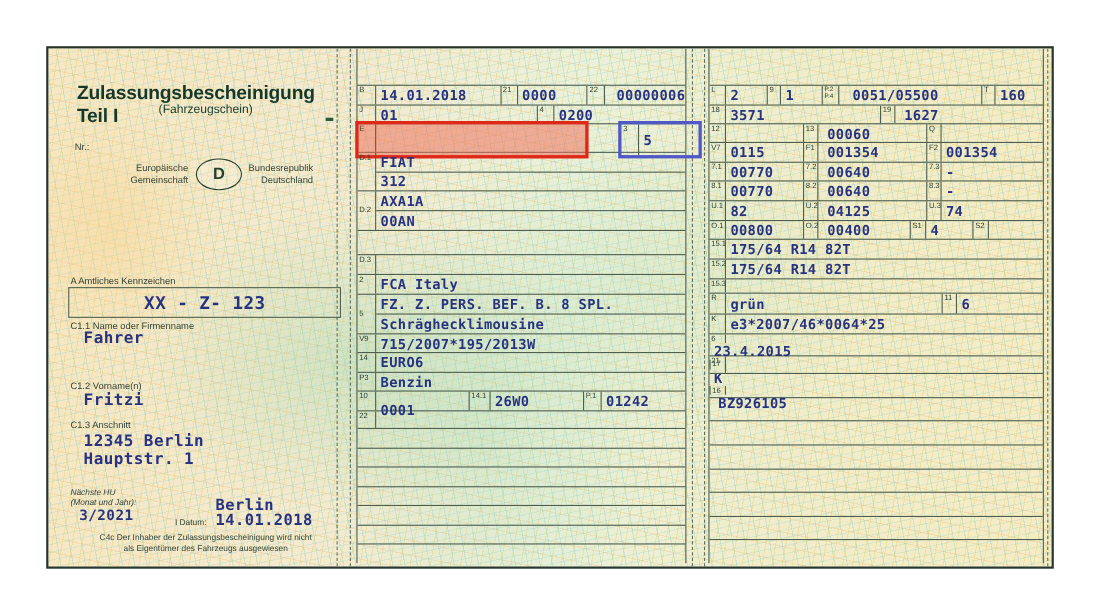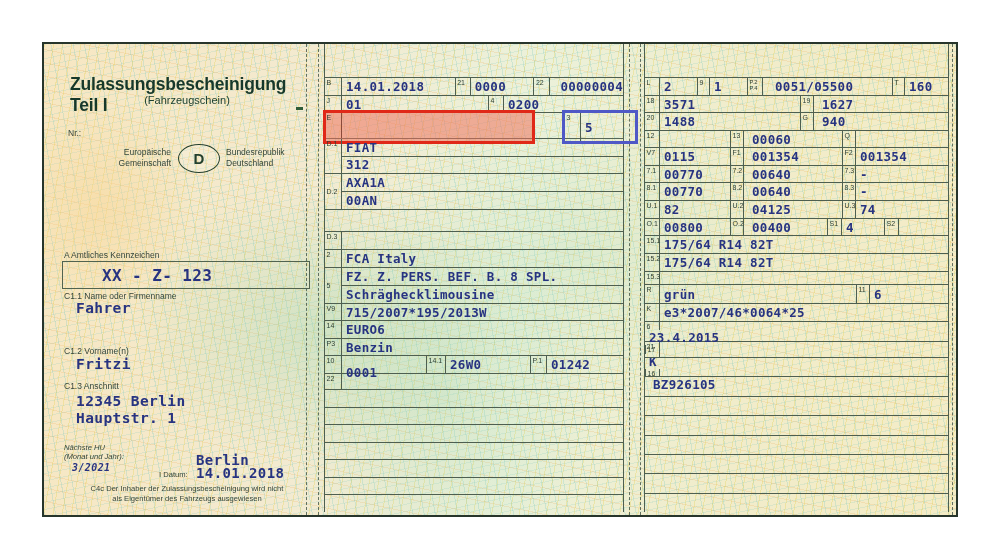--- a/index.html
+++ b/index.html
@@ -67,45 +67,45 @@
     <div class="abs t-title" style="left:14px;top:30px;width:248px;">Zulassungsbescheinigung Teil I</div>
     <div class="abs t-sub" style="left:0;top:50px;width:262px;text-align:center;">(Fahrzeugschein)</div>
     <div class="abs t-lab" style="left:12px;top:84px;">Nr.:</div>
     <div class="abs t-lab" style="left:30px;top:103px;width:85px;text-align:right;line-height:1.25;">
       <span>Europäische</span><br>
       <span>Gemeinschaft</span>
     </div>
     <div class="abs oval" style="left:122px;top:100px;">
       <span>D</span>
     </div>
-    <div class="abs t-lab" style="left:170px;top:103px;line-height:1.25;">
+    <div class="abs t-lab" style="left:170px;top:103px;line-height:1.25;text-align:right;">
       <span>Bundesrepublik</span><br>
       <span>Deutschland</span>
     </div>
 
     <div class="abs t-lab" style="left:8px;top:206px;">A Amtliches Kennzeichen</div>
     <div class="abs platebox" style="left:6px;top:217px;width:246px;height:26px;">
-      <span class="val" style="font-size:16px;margin-left:39px;">XX - Z- 123</span>
+      <span class="val" style="font-size:16px;margin-left:68px;">XX - Z- 123</span>
     </div>
 
     <div class="abs t-lab" style="left:8px;top:247px;">C1.1 Name oder Firmenname</div>
     <div class="abs val" style="left:20px;top:256px;font-size:14.5px;">Fahrer</div>
 
     <div class="abs t-lab" style="left:8px;top:302px;">C1.2 Vorname(n)</div>
     <div class="abs val" style="left:20px;top:312px;font-size:14.5px;">Fritzi</div>
 
     <div class="abs t-lab" style="left:8px;top:337px;">C1.3 Anschnitt</div>
     <div class="abs val" style="left:20px;top:349px;font-size:14.5px;">12345 Berlin</div>
     <div class="abs val" style="left:20px;top:366px;font-size:14.5px;">Hauptstr. 1</div>
 
     <div class="abs t-lab7" style="left:8px;top:399px;line-height:1.25;font-style:italic;">
       <span>Nächste HU</span><br>
       <span>(Monat und Jahr):</span>
     </div>
-    <div class="abs val" style="left:16px;top:418px;font-size:10px;font-style:italic;">3/2021</div>
+    <div class="abs val" style="left:16px;top:418px;font-size:13px;">3/2021</div>
     <div class="abs val" style="left:140px;top:408px;font-size:14px;">Berlin</div>
     <div class="abs t-lab7" style="left:103px;top:426px;">I Datum:</div>
     <div class="abs val" style="left:140px;top:421px;font-size:14px;">14.01.2018</div>
 
     <div class="abs t-lab7" style="left:0;top:440px;width:262px;text-align:center;line-height:1.3;">
       <span>C4c Der Inhaber der Zulassungsbescheinigung wird nicht</span><br>
       <span>als Eigentümer des Fahrzeugs ausgewiesen</span>
     </div>
   </div>
 
@@ -117,21 +117,21 @@
   <div class="tick" style="left:252px;top:63px;"></div>
 
   <div class="tbl" style="left:280px;width:298px;">
     <div class="rows">
       <div class="r" style="height:18px;">
         <div class="k" style="width:17px;">B</div>
         <div class="v" style="width:115px;">14.01.2018</div>
         <div class="k ki" style="width:16px;">21</div>
         <div class="v" style="width:64px;">0000</div>
         <div class="k ki" style="width:17px;">22</div>
-        <div class="v grow" style="padding-left:10px;">00000004</div>
+        <div class="v grow" style="padding-left:10px;">00000006</div>
       </div>
       <div class="r" style="height:17px;">
         <div class="k" style="width:17px;">J</div>
         <div class="v" style="width:146px;">01</div>
         <div class="k ki" style="width:16px;">4</div>
         <div class="v grow">0200</div>
       </div>
       <div class="r" style="height:26px;">
         <div class="hl-red"></div>
         <div class="k zt" style="width:17px;border-right-color:#8a4a3a;">E</div>
@@ -229,26 +229,20 @@
         </div>
         <div class="v" style="width:129px;padding-left:12px;">0051/05500</div>
         <div class="k ki" style="width:13px;">T</div>
         <div class="v grow">160</div>
       </div>
       <div class="r" style="height:17px;">
         <div class="k" style="width:15px;">18</div>
         <div class="v" style="width:140px;">3571</div>
         <div class="k ki" style="width:14px;">19</div>
         <div class="v grow" style="padding-left:8px;">1627</div>
-      </div>
-      <div class="r" style="height:18px;">
-        <div class="k" style="width:15px;">20</div>
-        <div class="v" style="width:140px;">1488</div>
-        <div class="k ki" style="width:14px;">G</div>
-        <div class="v grow" style="padding-left:8px;">940</div>
       </div>
       <div class="r" style="height:17px;">
         <div class="k" style="width:15px;">12</div>
         <div class="v" style="width:70px;"></div>
         <div class="k ki" style="width:14px;">13</div>
         <div class="v" style="width:98px;padding-left:8px;">00060</div>
         <div class="k ki" style="width:14px;">Q</div>
         <div class="v grow"></div>
       </div>
       <div class="r" style="height:18px;">

